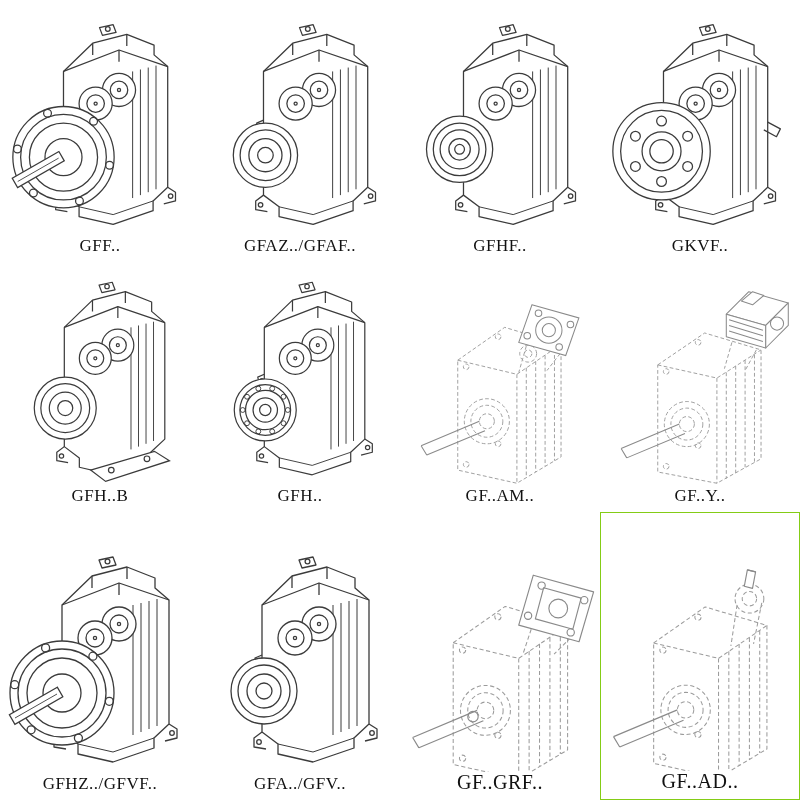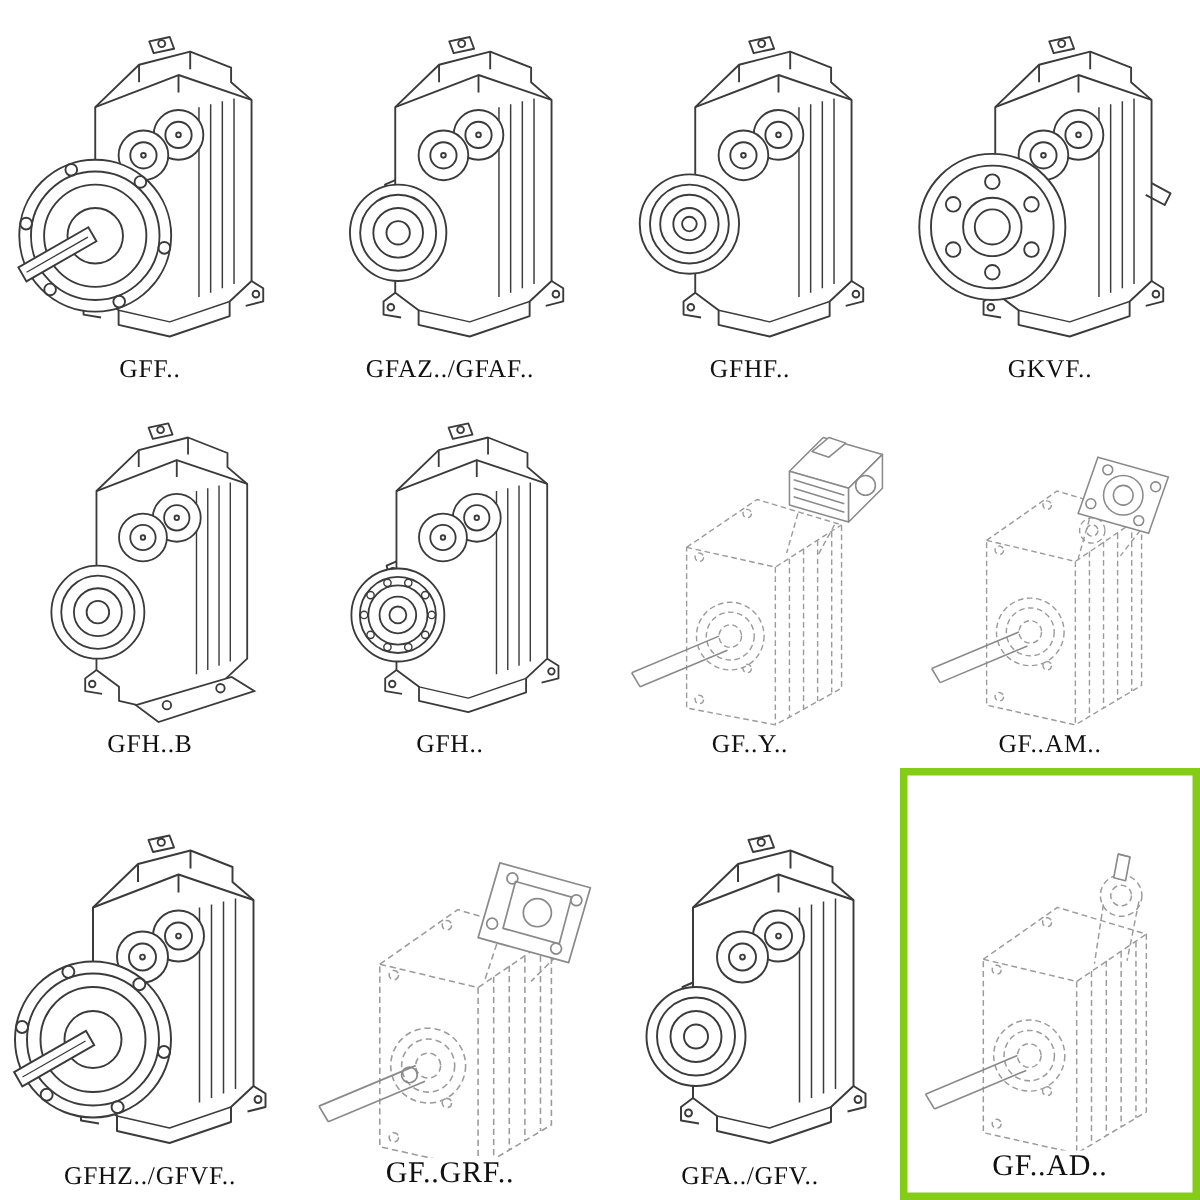--- a/index.html
+++ b/index.html
@@ -3,21 +3,21 @@
 <meta charset="utf-8">
 <style>
   html,body{margin:0;padding:0;background:#ffffff;}
   body{width:800px;height:800px;font-family:"Liberation Serif",serif;color:#111;}
   .grid{display:grid;width:800px;height:800px;grid-template-columns:repeat(4,200px);grid-template-rows:262px 250px 288px;}
   .cell{display:flex;flex-direction:column;align-items:center;justify-content:flex-end;box-sizing:border-box;padding-bottom:8px;overflow:hidden;}
   .art{flex:1;display:flex;align-items:flex-end;justify-content:center;width:100%;}
   svg{display:block;}
   .label{font-weight:400;font-size:17px;letter-spacing:.5px;line-height:1;white-space:nowrap;}
   .label--lg{font-size:20px;}
-  .cell--framed{border:5px solid #84cc16;}
+  .cell--framed{border:1px solid #84cc16;}
 </style>
 </head>
 <body>
 
 <div class="grid">
 
   <div class="cell">
     <div class="art">
       <svg width="195" height="224" viewBox="0 0 200 230">
         <g stroke="#3b3b3b" fill="none" stroke-width="1.3" stroke-linejoin="round">
@@ -245,52 +245,20 @@
               <circle cx="55.6" cy="125.2" r="2.6"></circle>
               <circle cx="70.4" cy="125.2" r="2.6"></circle>
               <circle cx="82.4" cy="133.9" r="2.6"></circle>
           </g>
           <circle cx="63" cy="148" r="13"></circle>
             <circle cx="63" cy="148" r="6"></circle>
         </g>
       </svg>
     </div>
     <div class="label">GFH..</div>
-  </div>
-
-  <div class="cell">
-    <div class="art">
-      <svg width="188" height="216" viewBox="0 0 200 230">
-        <g stroke="#9b9b9b" fill="none" stroke-width="1" stroke-dasharray="4 2.5" stroke-linejoin="round">
-          <path d="M55,100 L105,66 L165,84 L165,200 L118,226 L55,214 Z"></path>
-          <path d="M55,100 L118,114 L165,84 M118,114 L118,226"></path>
-          <path d="M128,108 L128,221 M138,101 L138,215 M148,95 L148,209 M158,89 L158,203"></path>
-          <circle cx="64" cy="107" r="3"></circle>
-            <circle cx="98" cy="76" r="3"></circle>
-            <circle cx="98" cy="186" r="3"></circle>
-            <circle cx="64" cy="208" r="3"></circle>
-          <circle cx="86" cy="163" r="24"></circle>
-            <circle cx="86" cy="163" r="17"></circle>
-            <circle cx="86" cy="163" r="8"></circle>
-          <path d="M134,76 L126,104 M160,84 L148,106"></path>
-        </g>
-        <g stroke="#8a8a8a" fill="none" stroke-width="1.1">
-          <path d="M78,163 L16,189 M84,173 L22,199 M16,189 L22,199"></path>
-        </g>
-        <g stroke="#8a8a8a" fill="none" stroke-width="1.1" stroke-linejoin="round">
-          <path fill="#fff" d="M128,46 L152,22 L194,34 L170,58 Z"></path>
-          <path fill="#fff" d="M128,46 L170,58 L170,82 L128,70 Z"></path>
-          <path fill="#fff" d="M170,58 L194,34 L194,58 L170,82 Z"></path>
-          <path d="M131,52 L167,63 M131,58 L167,69 M131,64 L167,75"></path>
-          <path fill="#fff" d="M144,32 L156,22 L168,26 L156,36 Z"></path>
-          <circle cx="182" cy="56" r="7"></circle>
-        </g>
-      </svg>
-    </div>
-    <div class="label">GF..Y..</div>
   </div>
 
   <div class="cell">
     <div class="art">
       <svg width="188" height="216" viewBox="0 0 200 230">
         <g stroke="#9b9b9b" fill="none" stroke-width="1" stroke-dasharray="4 2.5" stroke-linejoin="round">
           <path d="M55,95 L105,60 L165,78 L165,198 L118,226 L55,212 Z"></path>
           <path d="M55,95 L118,110 L165,78 M118,110 L118,226"></path>
           <path d="M128,103 L128,220 M138,96 L138,214 M148,90 L148,208 M158,83 L158,202"></path>
           <circle cx="64" cy="102" r="3"></circle>
@@ -316,20 +284,52 @@
             <circle cx="163" cy="81" r="3.5"></circle>
             <circle cx="129" cy="69" r="3.5"></circle>
         </g>
       </svg>
     </div>
     <div class="label">GF..AM..</div>
   </div>
 
   <div class="cell">
     <div class="art">
+      <svg width="188" height="216" viewBox="0 0 200 230">
+        <g stroke="#9b9b9b" fill="none" stroke-width="1" stroke-dasharray="4 2.5" stroke-linejoin="round">
+          <path d="M55,100 L105,66 L165,84 L165,200 L118,226 L55,214 Z"></path>
+          <path d="M55,100 L118,114 L165,84 M118,114 L118,226"></path>
+          <path d="M128,108 L128,221 M138,101 L138,215 M148,95 L148,209 M158,89 L158,203"></path>
+          <circle cx="64" cy="107" r="3"></circle>
+            <circle cx="98" cy="76" r="3"></circle>
+            <circle cx="98" cy="186" r="3"></circle>
+            <circle cx="64" cy="208" r="3"></circle>
+          <circle cx="86" cy="163" r="24"></circle>
+            <circle cx="86" cy="163" r="17"></circle>
+            <circle cx="86" cy="163" r="8"></circle>
+          <path d="M134,76 L126,104 M160,84 L148,106"></path>
+        </g>
+        <g stroke="#8a8a8a" fill="none" stroke-width="1.1">
+          <path d="M78,163 L16,189 M84,173 L22,199 M16,189 L22,199"></path>
+        </g>
+        <g stroke="#8a8a8a" fill="none" stroke-width="1.1" stroke-linejoin="round">
+          <path fill="#fff" d="M128,46 L152,22 L194,34 L170,58 Z"></path>
+          <path fill="#fff" d="M128,46 L170,58 L170,82 L128,70 Z"></path>
+          <path fill="#fff" d="M170,58 L194,34 L194,58 L170,82 Z"></path>
+          <path d="M131,52 L167,63 M131,58 L167,69 M131,64 L167,75"></path>
+          <path fill="#fff" d="M144,32 L156,22 L168,26 L156,36 Z"></path>
+          <circle cx="182" cy="56" r="7"></circle>
+        </g>
+      </svg>
+    </div>
+    <div class="label">GF..Y..</div>
+  </div>
+
+  <div class="cell">
+    <div class="art">
       <svg width="200" height="230" viewBox="0 0 200 230">
         <g stroke="#3b3b3b" fill="none" stroke-width="1.3" stroke-linejoin="round">
           <path d="M99,15 L113,12 L116,20 L102,23 Z"></path>
             <circle cx="107.5" cy="16.5" r="2.4"></circle>
           <path fill="#fff" d="M62,60 L92,31 L127,22 L155,33 L155,43 L169,55 L169,179 L154,193 L154,203 L113,217 L78,209 L78,199 L62,187 Z"></path>
           <path d="M62,60 L119,38 L169,55"></path>
           <path d="M92,31 L92,43 M127,22 L127,34 M119,38 L119,50"></path>
           <path stroke-width="1" d="M133,60 L133,190 M141,58 L141,187 M149,56 L149,184 M157,54 L157,181"></path>
           <path stroke-width="1" d="M78,199 L113,207 L154,193"></path>
           <path d="M62,187 L54,193 L54,202 L66,204"></path>
@@ -355,20 +355,55 @@
             <circle cx="45.6" cy="102.9" r="4"></circle>
             <circle cx="92.9" cy="111.2" r="4"></circle>
         </g>
         <g stroke="#3b3b3b" fill="none" stroke-width="1.3">
           <path fill="#fff" d="M57.3,142.2 L9.4,169.7 L14.9,179.3 L62.8,151.8 Z"></path>
           <path stroke-width="0.9" d="M15,173 L57,149"></path>
         </g>
       </svg>
     </div>
     <div class="label">GFHZ../GFVF..</div>
+  </div>
+
+  <div class="cell">
+    <div class="art">
+      <svg width="200" height="230" viewBox="0 0 200 230">
+        <g stroke="#3b3b3b" fill="none" stroke-width="1.3" stroke-linejoin="round">
+          <path d="M99,15 L113,12 L116,20 L102,23 Z"></path>
+            <circle cx="107.5" cy="16.5" r="2.4"></circle>
+          <path fill="#fff" d="M62,60 L92,31 L127,22 L155,33 L155,43 L169,55 L169,179 L154,193 L154,203 L113,217 L78,209 L78,199 L62,187 Z"></path>
+          <path d="M62,60 L119,38 L169,55"></path>
+          <path d="M92,31 L92,43 M127,22 L127,34 M119,38 L119,50"></path>
+          <path stroke-width="1" d="M133,60 L133,190 M141,58 L141,187 M149,56 L149,184 M157,54 L157,181"></path>
+          <path stroke-width="1" d="M78,199 L113,207 L154,193"></path>
+          <path d="M62,187 L54,193 L54,202 L66,204"></path>
+            <circle cx="59" cy="197" r="2.3"></circle>
+          <path d="M169,179 L177,184 L177,193 L165,196"></path>
+            <circle cx="172" cy="188" r="2.3"></circle>
+          <path d="M62,110 L55,113 L57,121 L64,119"></path>
+            <circle cx="59.5" cy="116.5" r="2"></circle>
+          <circle fill="#fff" cx="119" cy="79" r="17"></circle>
+            <circle cx="119" cy="79" r="9"></circle>
+            <circle cx="119" cy="79" r="1.6"></circle>
+          <circle fill="#fff" cx="95" cy="93" r="17"></circle>
+            <circle cx="95" cy="93" r="9"></circle>
+            <circle cx="95" cy="93" r="1.6"></circle>
+        </g>
+        <g stroke="#3b3b3b" fill="none" stroke-width="1.3">
+          <circle fill="#fff" cx="64" cy="146" r="33"></circle>
+            <circle cx="64" cy="146" r="26"></circle>
+            <circle cx="64" cy="146" r="17"></circle>
+            <circle cx="64" cy="146" r="8"></circle>
+        </g>
+      </svg>
+    </div>
+    <div class="label">GFA../GFV..</div>
   </div>
 
   <div class="cell">
     <div class="art">
       <svg width="200" height="230" viewBox="0 0 200 230">
         <g transform="translate(-4,2) scale(1.04)">
           <g stroke="#9b9b9b" fill="none" stroke-width="1" stroke-dasharray="4 2.5" stroke-linejoin="round">
             <path d="M55,95 L105,60 L165,78 L165,198 L118,226 L55,212 Z"></path>
             <path d="M55,95 L118,110 L165,78 M118,110 L118,226"></path>
             <path d="M128,103 L128,220 M138,96 L138,214 M148,90 L148,208 M158,83 L158,202"></path>
@@ -391,55 +426,20 @@
             <circle cx="156" cy="62" r="9"></circle>
             <circle cx="140" cy="40" r="3.5"></circle>
               <circle cx="181" cy="54" r="3.5"></circle>
               <circle cx="168" cy="85" r="3.5"></circle>
               <circle cx="127" cy="69" r="3.5"></circle>
           </g>
         </g>
       </svg>
     </div>
     <div class="label label--lg">GF..GRF..</div>
-  </div>
-
-  <div class="cell">
-    <div class="art">
-      <svg width="200" height="230" viewBox="0 0 200 230">
-        <g stroke="#3b3b3b" fill="none" stroke-width="1.3" stroke-linejoin="round">
-          <path d="M99,15 L113,12 L116,20 L102,23 Z"></path>
-            <circle cx="107.5" cy="16.5" r="2.4"></circle>
-          <path fill="#fff" d="M62,60 L92,31 L127,22 L155,33 L155,43 L169,55 L169,179 L154,193 L154,203 L113,217 L78,209 L78,199 L62,187 Z"></path>
-          <path d="M62,60 L119,38 L169,55"></path>
-          <path d="M92,31 L92,43 M127,22 L127,34 M119,38 L119,50"></path>
-          <path stroke-width="1" d="M133,60 L133,190 M141,58 L141,187 M149,56 L149,184 M157,54 L157,181"></path>
-          <path stroke-width="1" d="M78,199 L113,207 L154,193"></path>
-          <path d="M62,187 L54,193 L54,202 L66,204"></path>
-            <circle cx="59" cy="197" r="2.3"></circle>
-          <path d="M169,179 L177,184 L177,193 L165,196"></path>
-            <circle cx="172" cy="188" r="2.3"></circle>
-          <path d="M62,110 L55,113 L57,121 L64,119"></path>
-            <circle cx="59.5" cy="116.5" r="2"></circle>
-          <circle fill="#fff" cx="119" cy="79" r="17"></circle>
-            <circle cx="119" cy="79" r="9"></circle>
-            <circle cx="119" cy="79" r="1.6"></circle>
-          <circle fill="#fff" cx="95" cy="93" r="17"></circle>
-            <circle cx="95" cy="93" r="9"></circle>
-            <circle cx="95" cy="93" r="1.6"></circle>
-        </g>
-        <g stroke="#3b3b3b" fill="none" stroke-width="1.3">
-          <circle fill="#fff" cx="64" cy="146" r="33"></circle>
-            <circle cx="64" cy="146" r="26"></circle>
-            <circle cx="64" cy="146" r="17"></circle>
-            <circle cx="64" cy="146" r="8"></circle>
-        </g>
-      </svg>
-    </div>
-    <div class="label">GFA../GFV..</div>
   </div>
 
   <div class="cell cell--framed">
     <div class="art">
       <svg width="198" height="228" viewBox="0 0 200 230">
         <g transform="translate(-4,2) scale(1.04)">
           <g stroke="#9b9b9b" fill="none" stroke-width="1" stroke-dasharray="4 2.5" stroke-linejoin="round">
             <path d="M55,95 L105,60 L165,78 L165,198 L118,226 L55,212 Z"></path>
             <path d="M55,95 L118,110 L165,78 M118,110 L118,226"></path>
             <path d="M128,103 L128,220 M138,96 L138,214 M148,90 L148,208 M158,83 L158,202"></path>

